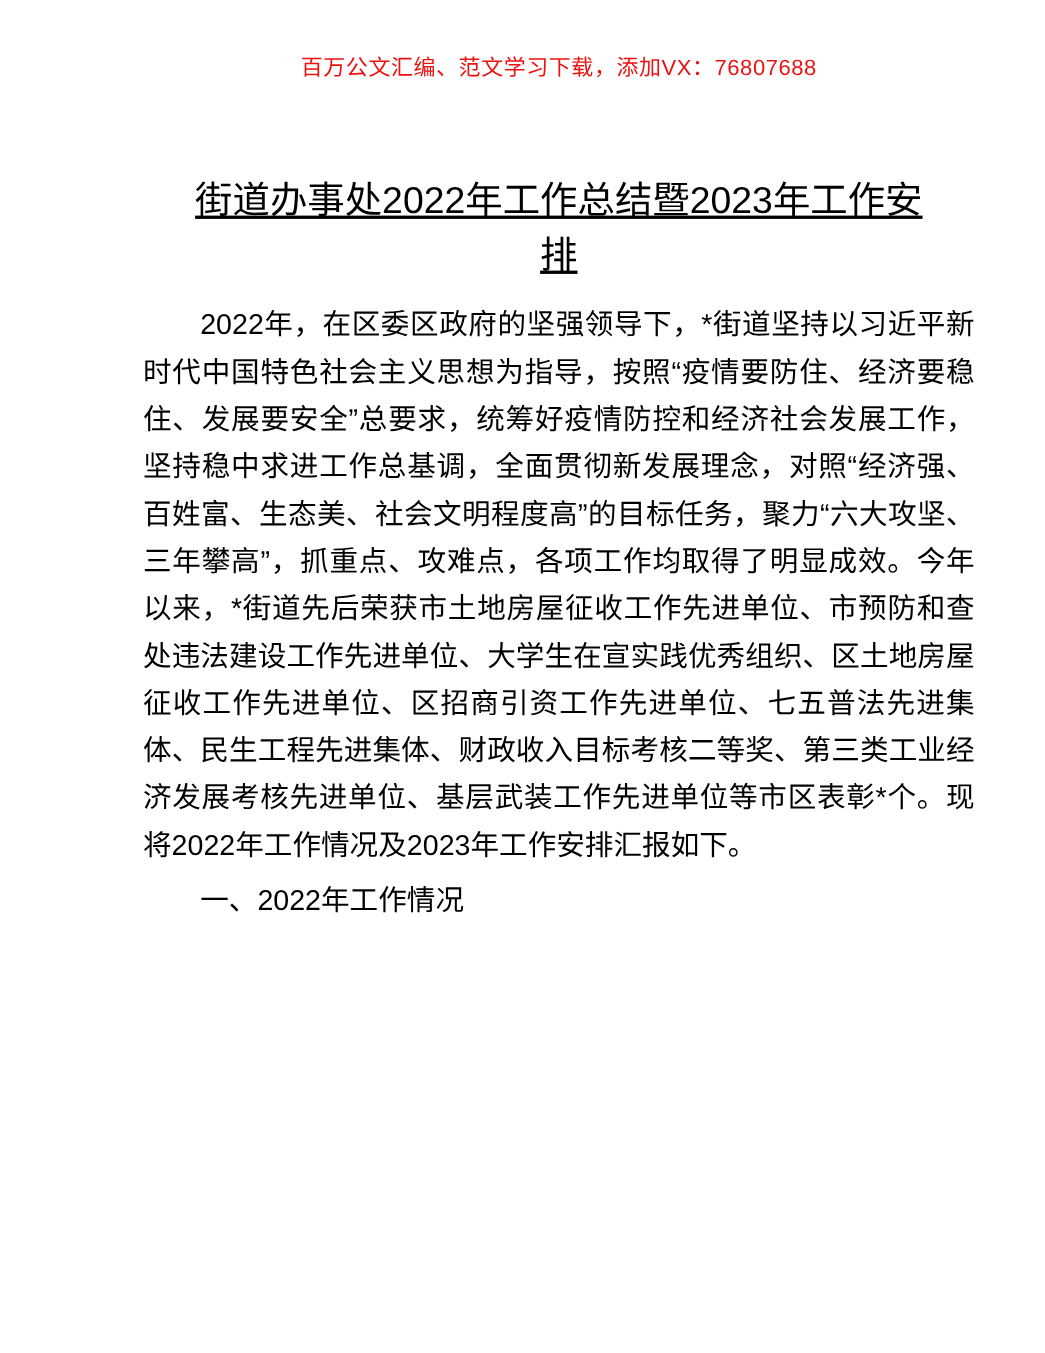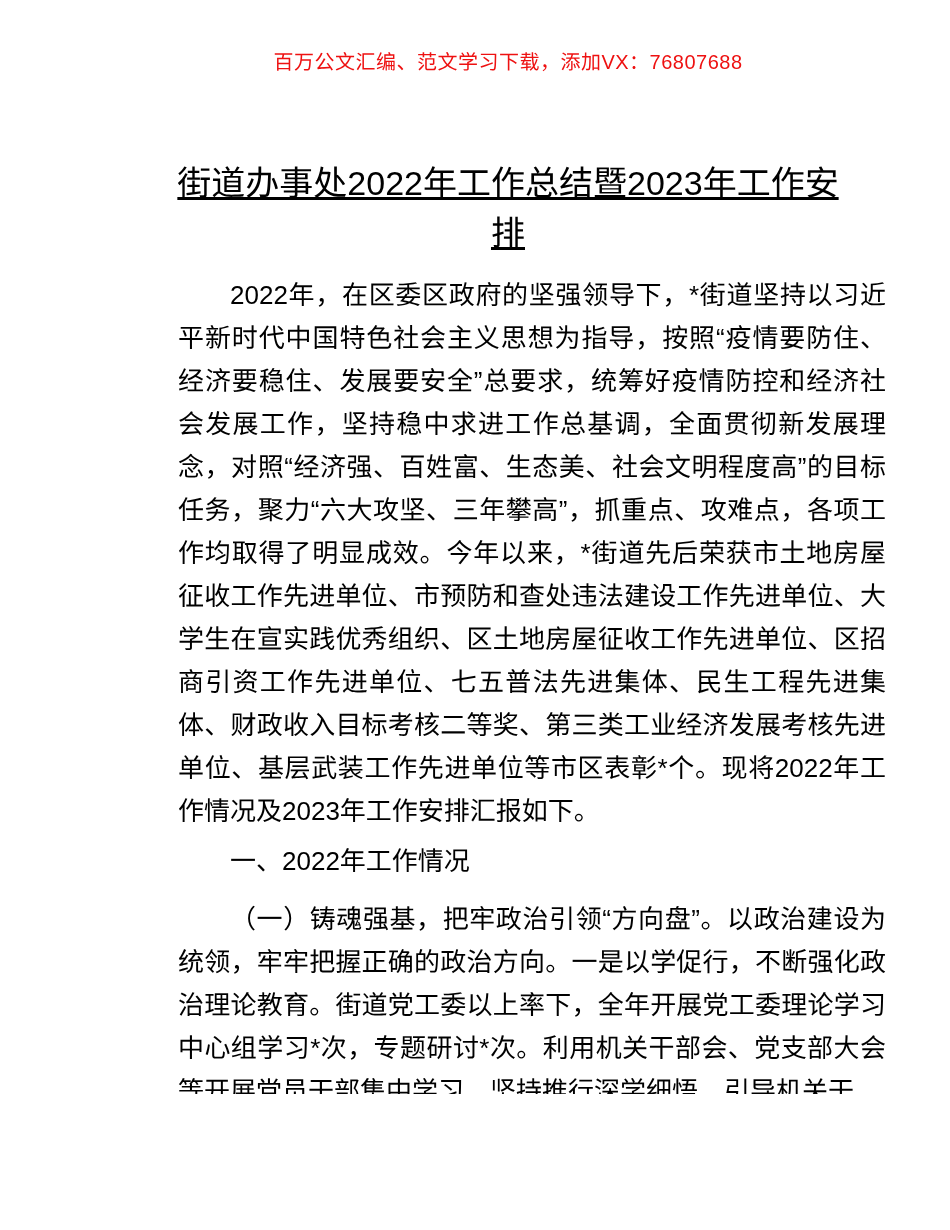--- a/index.html
+++ b/index.html
@@ -31,21 +31,21 @@
   }
   .title {
     margin-top: 82px;
     font-size: 34px;
     font-weight: 400;
     line-height: 50px;
     text-align: center;
     color: var(--text_black);
   }
   .title .title-line { display: block; text-decoration: underline; }
-  .body-text { margin-top: 16px; margin-left: 48px; }
+  .body-text { margin-top: 16px; }
   .para {
     font-size: 26px;
     line-height: 43px;
     text-align: justify;
     text-indent: 2em;
     color: var(--text_black);
     word-break: break-all;
   }
   .para.heading {
     margin-top: 7px;
@@ -73,18 +73,17 @@
   <h1 class="title">
     <span class="title-line">街道办事处2022年工作总结暨2023年工作安</span>
     <span class="title-line">排</span>
   </h1>
 
   <div class="body-text">
     <p class="para">2022年，在区委区政府的坚强领导下，*街道坚持以习近平新时代中国特色社会主义思想为指导，按照“疫情要防住、经济要稳住、发展要安全”总要求，统筹好疫情防控和经济社会发展工作，坚持稳中求进工作总基调，全面贯彻新发展理念，对照“经济强、百姓富、生态美、社会文明程度高”的目标任务，聚力“六大攻坚、三年攀高”，抓重点、攻难点，各项工作均取得了明显成效。今年以来，*街道先后荣获市土地房屋征收工作先进单位、市预防和查处违法建设工作先进单位、大学生在宣实践优秀组织、区土地房屋征收工作先进单位、区招商引资工作先进单位、七五普法先进集体、民生工程先进集体、财政收入目标考核二等奖、第三类工业经济发展考核先进单位、基层武装工作先进单位等市区表彰*个。现将2022年工作情况及2023年工作安排汇报如下。</p>
 
     <p class="para heading">一、2022年工作情况</p>
 
-    <p class="para">（一）铸魂强基，把牢政治引领“方向盘”。以政治建设为统领，牢牢把握正确的政治方向。一是以学促行，不断强化政治理论教育。街道党工委以上率下，全年开展党工委理论学习中心组学习*次，专题研讨*次。利用机关干部会、党支部大会等开展党员干部集中学习，坚持推行深学细悟，引导机关干</p>
   </div>
 
   <div class="page-number">1</div>
 
 </div>
 
 </body></html>

